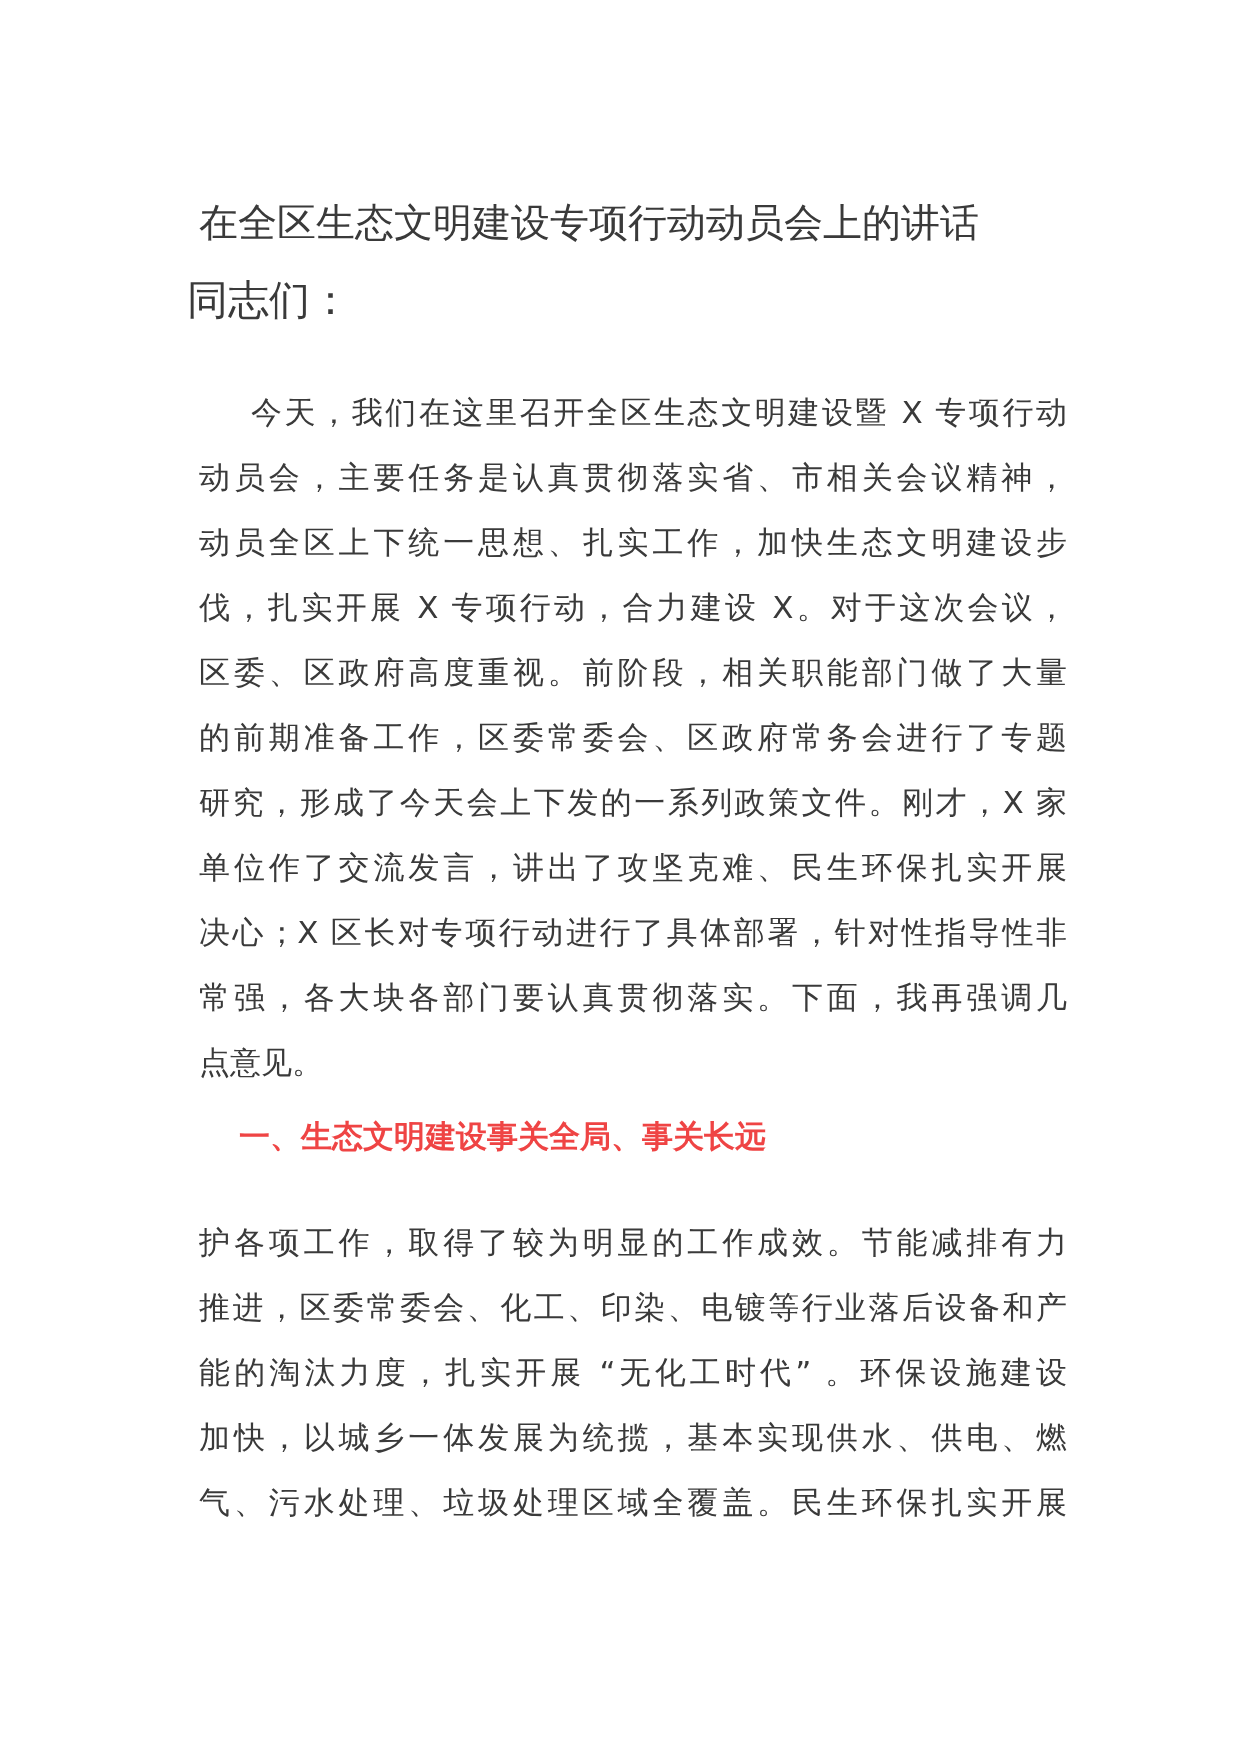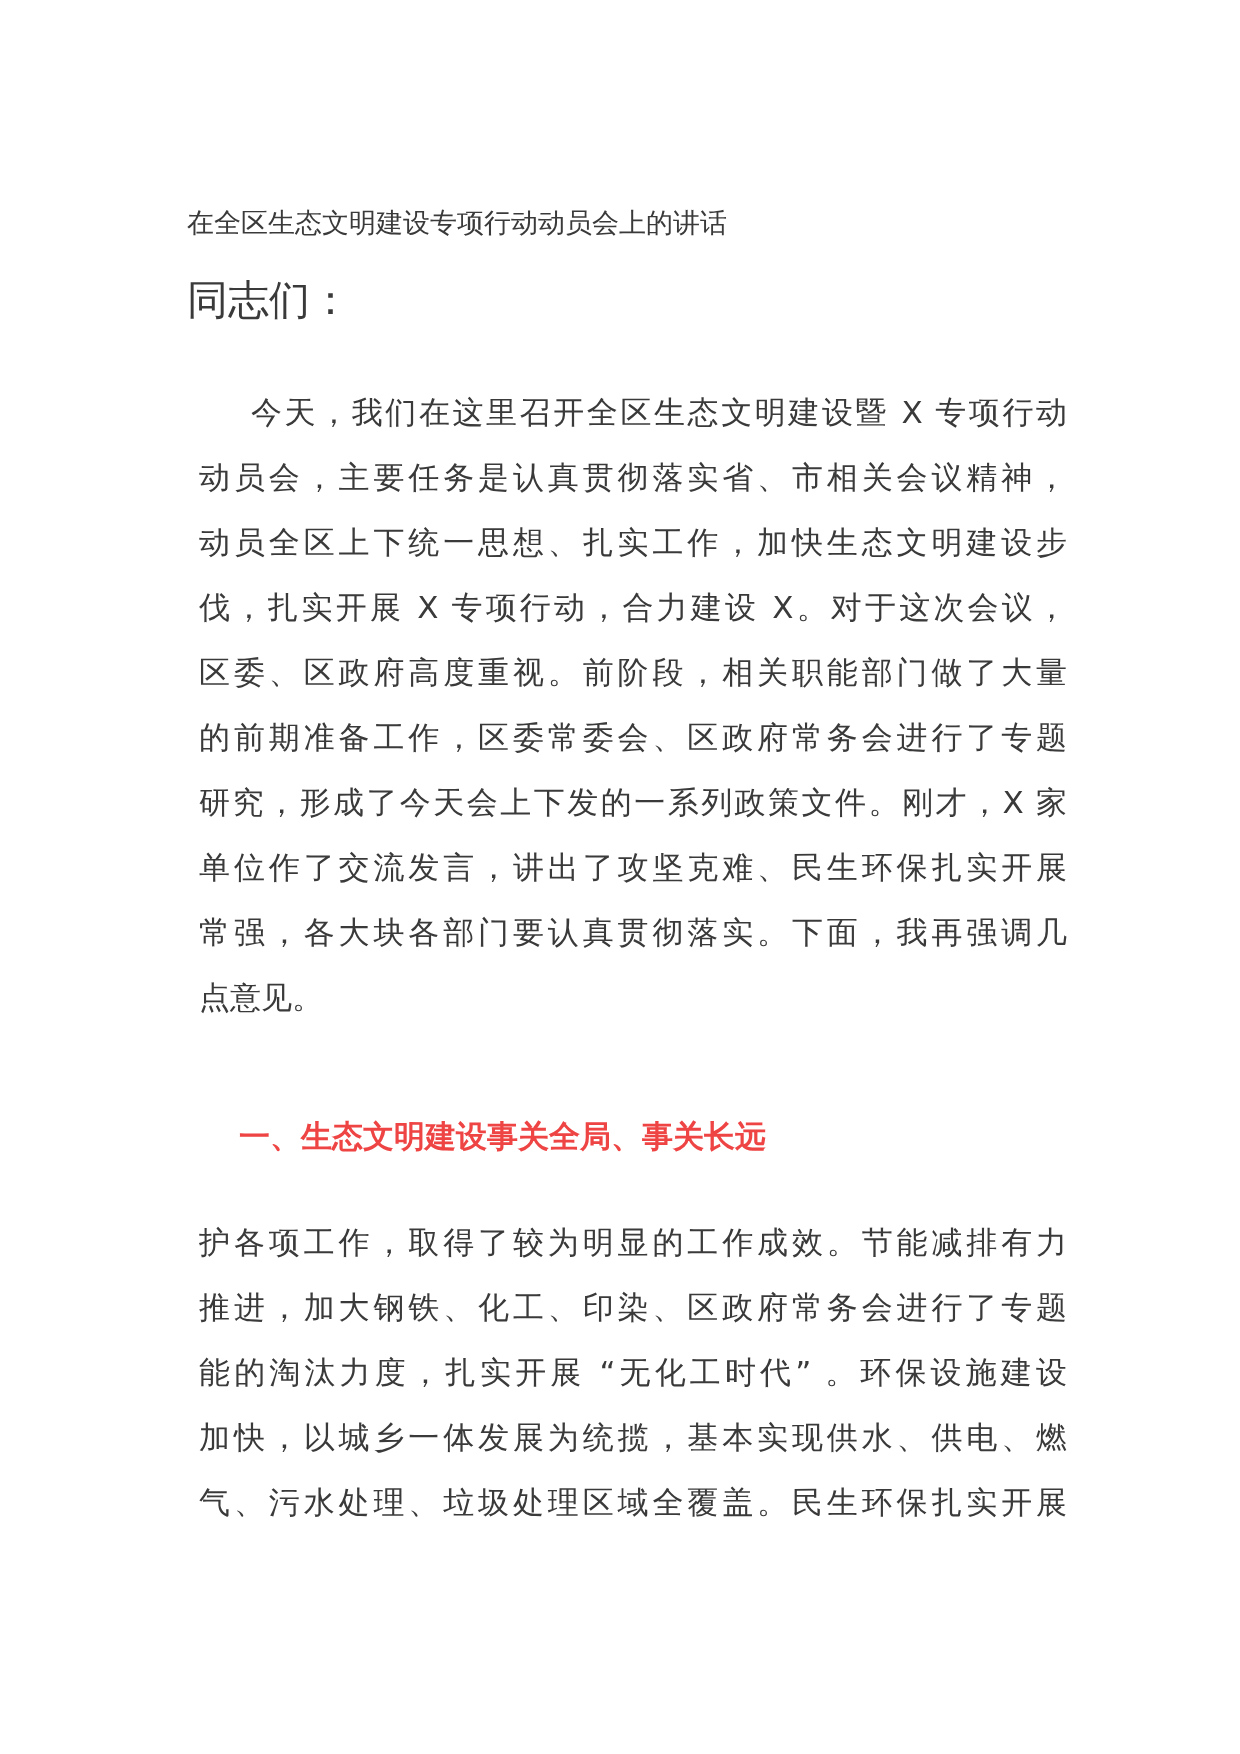--- a/index.html
+++ b/index.html
@@ -17,22 +17,22 @@
     }
     .page {
       position: absolute;
       left: 187px;
       top: 0;
       width: 868px;
     }
     .title {
       position: absolute;
       top: 201px;
-      left: 0;
-      font-size: 27px;
+      left: 12px;
+      font-size: 39px;
       line-height: 44px;
       white-space: nowrap;
       letter-spacing: 0px;
     }
     .salutation {
       position: absolute;
       top: 278px;
       left: 0;
       font-size: 41px;
       line-height: 44px;
@@ -82,26 +82,27 @@
 
   <div class="para" id="p1">
     <span class="line first">今天，我们在这里召开全区生态文明建设暨 X 专项行动</span>
     <span class="line">动员会，主要任务是认真贯彻落实省、市相关会议精神，</span>
     <span class="line">动员全区上下统一思想、扎实工作，加快生态文明建设步</span>
     <span class="line">伐，扎实开展 X 专项行动，合力建设 X。对于这次会议，</span>
     <span class="line">区委、区政府高度重视。前阶段，相关职能部门做了大量</span>
     <span class="line">的前期准备工作，区委常委会、区政府常务会进行了专题</span>
     <span class="line">研究，形成了今天会上下发的一系列政策文件。刚才，X 家</span>
     <span class="line">单位作了交流发言，讲出了攻坚克难、民生环保扎实开展</span>
+    <span class="line">决心；X 区长对专项行动进行了具体部署，针对性指导性非</span>
     <span class="line">常强，各大块各部门要认真贯彻落实。下面，我再强调几</span>
     <span class="line last">点意见。</span>
   </div>
 
   <div class="heading">一、生态文明建设事关全局、事关长远</div>
 
   <div class="para" id="p2">
     <span class="line">护各项工作，取得了较为明显的工作成效。节能减排有力</span>
-    <span class="line">推进，加大钢铁、化工、印染、区政府常务会进行了专题</span>
+    <span class="line">推进，区委常委会、化工、印染、电镀等行业落后设备和产</span>
     <span class="line">能的淘汰力度，扎实开展 “无化工时代” 。环保设施建设</span>
     <span class="line">加快，以城乡一体发展为统揽，基本实现供水、供电、燃</span>
     <span class="line">气、污水处理、垃圾处理区域全覆盖。民生环保扎实开展</span>
   </div>
 </div>
 
 </body></html>

